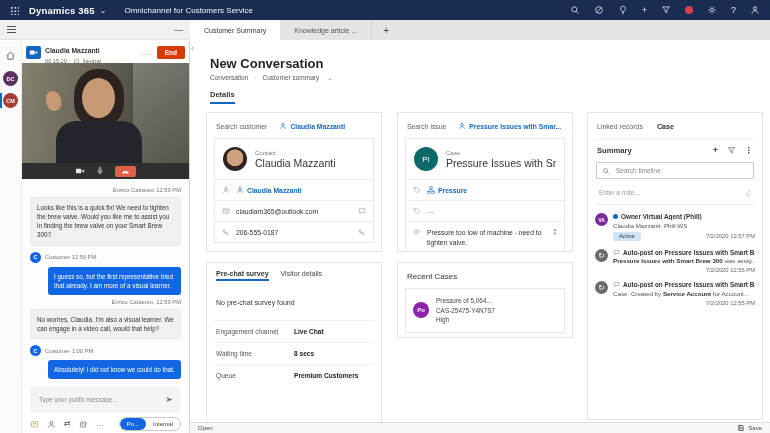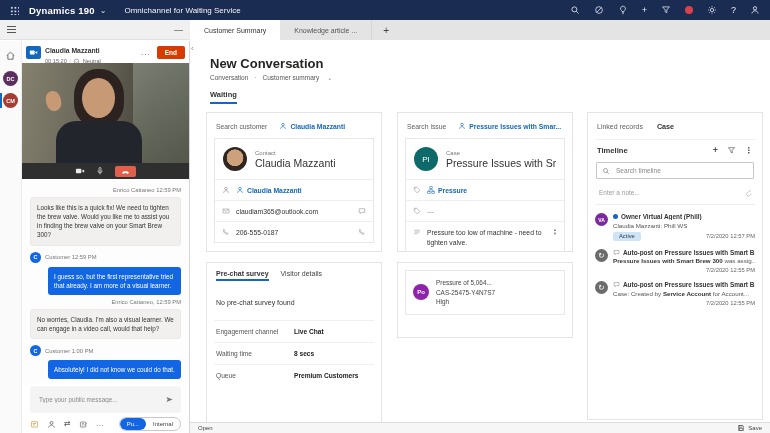--- a/index.html
+++ b/index.html
@@ -272,23 +272,23 @@
         <rect x="2.5" y="3.5" width="9.5" height="9" rx="1" fill="none" stroke="currentColor" stroke-width="1.1"></rect>
         <path d="m9 10 4.5-4.5M5 6.5h4M5 9h2.5" fill="none" stroke="currentColor" stroke-width="1.1"></path>
       </symbol>
   </defs>
 </svg>
 
 <div id="root">
 
   <div class="topnav">
     <span class="waffle ic"></span>
-    <span class="brand">Dynamics 190</span>
+    <span class="brand">Dynamics 365</span>
     <span class="brand-chev">⌄</span>
-    <span class="appname">Omnichannel for Waiting Service</span>
+    <span class="appname">Omnichannel for Customers Service</span>
     <span class="nav-icons">
       <svg class="ic" width="10" height="10">
           <use href="#i-search"></use>
         </svg>
       <svg class="ic" width="10" height="10">
           <use href="#i-slashcircle"></use>
         </svg>
       <svg class="ic" width="10" height="10">
           <use href="#i-bulb"></use>
         </svg>
@@ -432,21 +432,21 @@
   <div class="main">
     <div class="page-head">
       <div class="page-title">New Conversation</div>
       <div class="breadcrumb">
         <span>Conversation</span>
         <span class="bc-sep">·</span>
         <span>Customer summary</span>
         <span class="bc-chev">⌄</span>
       </div>
     </div>
-    <span class="details-tab">Waiting</span>
+    <span class="details-tab">Details</span>
 
     <div class="cards">
 
       <div class="col col1">
         <div class="panel" style="height:140px;">
           <div class="search-row">
             <span>Search customer</span>
             <span class="search-link">
               <svg class="ic" width="8" height="8">
                   <use href="#i-person"></use>
@@ -558,39 +558,40 @@
               <span class="desc-text">Pressure too low of machine - need to tighten valve.</span>
               <span class="stepper">
                   <span>▲</span>
                   <span>▼</span>
                 </span>
             </div>
           </div>
         </div>
 
         <div class="panel" style="height:76px;">
+          <div class="rc-title">Recent Cases</div>
           <div class="rc-card">
             <span class="po-avatar">Po</span>
             <span style="min-width:0;">
               <div class="rc-line nowrap">Pressure of 5,064...</div>
               <div class="rc-line nowrap">CAS-25475-Y4N7S7</div>
               <div class="rc-line">High</div>
             </span>
           </div>
         </div>
       </div>
 
       <div class="col col3">
         <div class="panel" style="height:308px;">
           <div class="linked-row">
             <span>Linked records</span>
             <span class="linked-type">Case</span>
           </div>
           <div class="tl-head">
-            <span>Timeline</span>
+            <span>Summary</span>
             <span class="tl-head-icons">
               <span class="tl-plus">+</span>
               <svg class="ic" width="9" height="9">
                   <use href="#i-funnel"></use>
                 </svg>
               <span class="tl-dots">⋮</span>
             </span>
           </div>
           <div class="tl-search">
             <svg class="ic" width="8" height="8">

